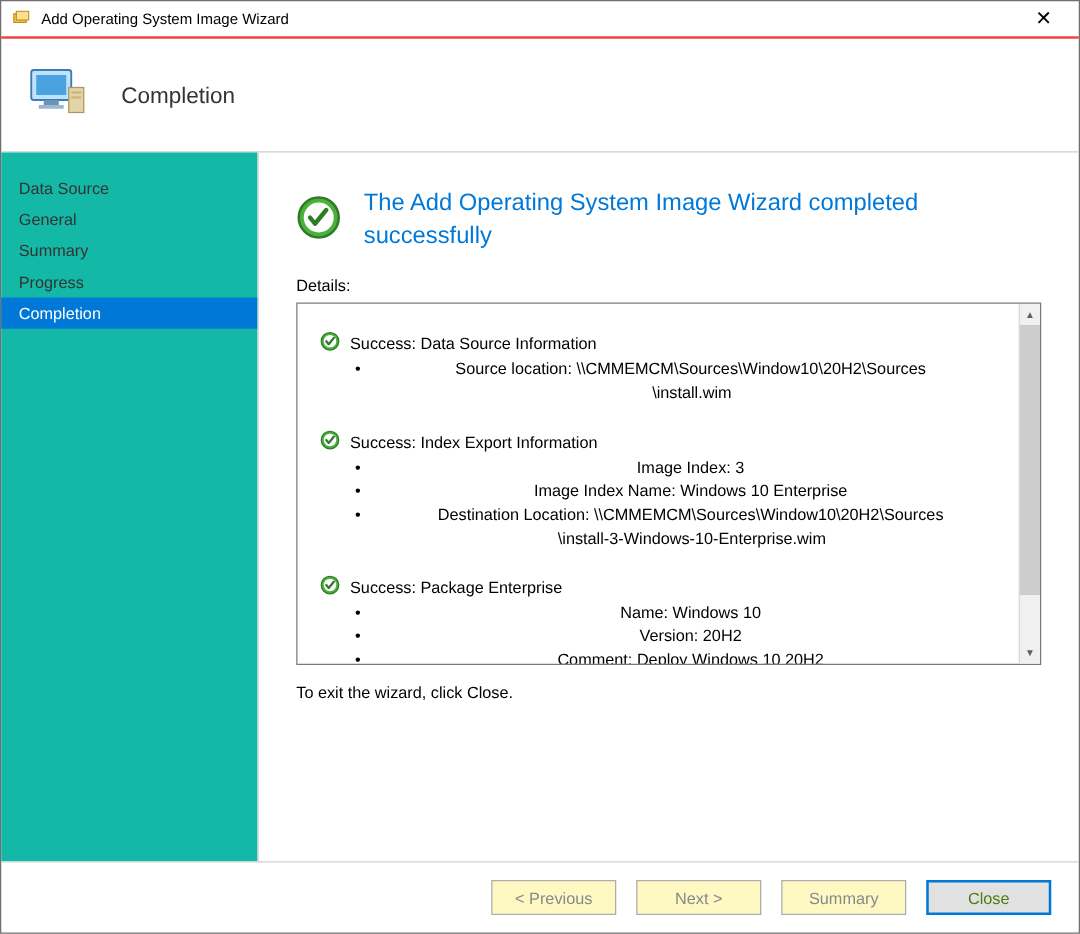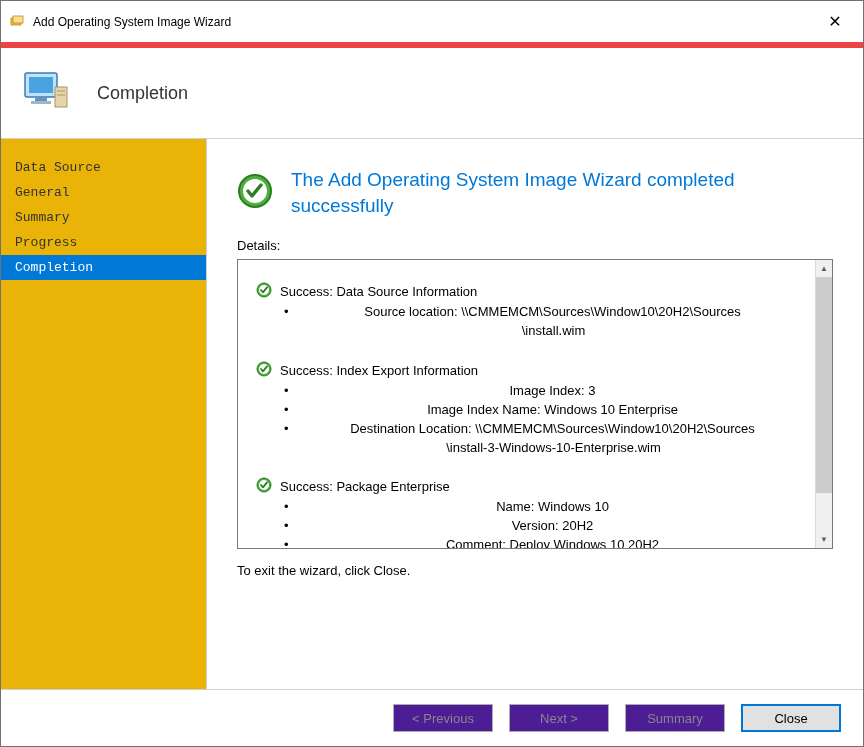--- a/index.html
+++ b/index.html
@@ -13,25 +13,25 @@
   .window {
     width: 864px;
     height: 747px;
     border: 1px solid #707070;
     display: flex;
     flex-direction: column;
     background: #fff;
     position: relative;
   }
   .titlebar {
-    height: 47px;
+    height: 30px;
     display: flex;
     align-items: center;
     padding: 0 8px;
-    border-bottom: 6px solid #ef4444;
+    border-bottom: 2px solid #ef4444;
   }
   .titlebar .app-icon {
     width: 16px; height: 16px;
     margin-right: 8px;
   }
   .titlebar .title {
     flex: 1;
     font-size: 12px;
   }
   .titlebar .close-x {
@@ -55,22 +55,21 @@
   }
   .body {
     flex: 1;
     display: flex;
     border-top: 1px solid #d0d0d0;
     min-height: 0;
   }
   .sidebar {
     width: 205px;
     padding: 16px 0 0 0;
-    background: #eab308;
-    font-family: Liberation Mono, monospace;
+    background: #14b8a6;
   }
   .sidebar .nav-item {
     padding: 5px 14px;
     font-size: 13px;
     color: #333;
     cursor: pointer;
   }
   .sidebar .nav-item.selected {
     background: #0078d7;
     color: #fff;
@@ -177,28 +176,28 @@
     display: flex;
     justify-content: flex-end;
     gap: 16px;
   }
   .footer button {
     width: 100px;
     height: 28px;
     font-family: inherit;
     font-size: 13px;
     border: 1px solid #adadad;
-    background: #4c1d95;
+    background: #fef9c3;
     color: #888;
     cursor: default;
   }
   .footer button.primary {
     border: 2px solid #0078d7;
     background: #e1e1e1;
-    color: #000000;
+    color: #4d7c0f;
     cursor: pointer;
   }
 </style>
 </head>
 <body>
 
 <div class="window">
 
   <div class="titlebar">
     <span class="app-icon">

